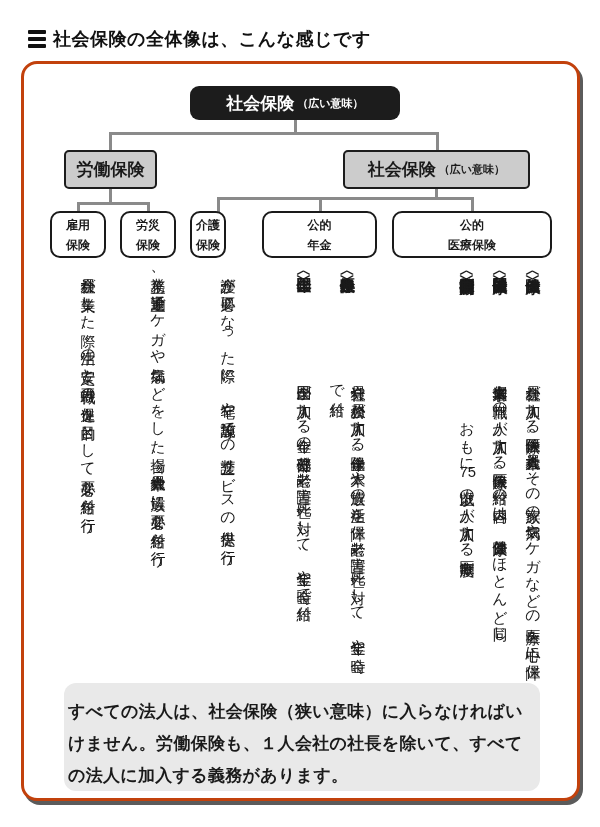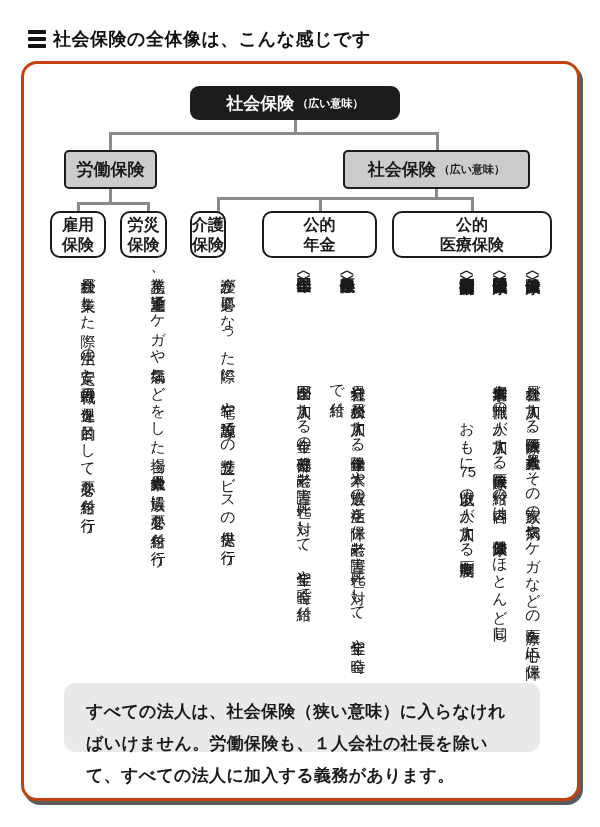--- a/index.html
+++ b/index.html
@@ -20,21 +20,21 @@
   
   .box{position:absolute;box-sizing:border-box;display:flex;align-items:center;justify-content:center;
        text-align:center;font-weight:600;}
   .box .q{font-size:11px;font-weight:600;margin-left:3px;}
   .root{left:166px;top:22px;width:210px;height:34px;background:#1c1c1c;color:#fff;
         border-radius:9px;font-size:17px;}
   .l2{height:39px;top:86px;background:#cccccc;border:2.5px solid #1c1c1c;border-radius:5px;font-size:17px;}
   .l2.labor{left:40px;width:93px;}
   .l2.social{left:319px;width:187px;}
   .l3{top:147px;height:47px;background:#fff;border:2.5px solid #1a1a1a;border-radius:10px;
-      font-size:16px;line-height:20px;flex-direction:column;}
+      font-size:12px;line-height:20px;flex-direction:column;}
   .l3 span{display:block;}
 
   
   .cline{position:absolute;background:#8a8a8a;}
 
   
   .vgroup{position:absolute;top:202px;height:412px;box-sizing:border-box;
           writing-mode:vertical-rl;text-orientation:mixed;
           font-size:15px;line-height:25px;letter-spacing:0.6px;padding-right:5px;color:#1a1a1a;}
   .vflex{position:absolute;top:202px;height:412px;box-sizing:border-box;display:flex;
@@ -43,22 +43,22 @@
   .vhead{position:absolute;top:0;left:50%;transform:translateX(-50%);
          writing-mode:vertical-rl;text-orientation:mixed;white-space:nowrap;
          font-size:15px;font-weight:700;line-height:21px;}
   .vbody{height:100%;box-sizing:border-box;padding-top:108px;padding-bottom:15px;
          writing-mode:vertical-rl;text-orientation:mixed;
          font-size:15px;line-height:21px;letter-spacing:0.2px;}
   .vbody.deep{padding-top:146px;padding-bottom:16px;}
   .tcy{text-combine-upright:all;}
 
   
-  .note{position:absolute;left:40px;top:619px;width:476px;height:69px;box-sizing:border-box;
-        background:#e9e9e9;border-radius:12px;padding:13px 22px;
+  .note{position:absolute;left:40px;top:619px;width:476px;height:108px;box-sizing:border-box;
+        background:#e9e9e9;border-radius:12px;padding:13px 4px;
         font-size:17px;line-height:32px;font-weight:600;letter-spacing:0.3px;color:#1a1a1a;}
 </style>
 </head>
 <body>
 
 <div class="page">
 
   <div class="title-row">
     <span class="ham">
         <i></i>
@@ -96,21 +96,21 @@
     <div class="cline" style="left:411px;top:125px;width:3px;height:10px;"></div>
     <div class="cline" style="left:192.5px;top:133px;width:257px;height:3px;"></div>
     <div class="cline" style="left:192.5px;top:133px;width:3px;height:17px;"></div>
     <div class="cline" style="left:294.5px;top:133px;width:3px;height:17px;"></div>
     <div class="cline" style="left:446.5px;top:133px;width:3px;height:17px;"></div>
 
     <div class="box l3" style="left:26px;width:56px;">
       <span>雇用</span>
       <span>保険</span>
     </div>
-    <div class="box l3" style="left:96px;width:47px;">
+    <div class="box l3" style="left:96px;width:56px;">
       <span>労災</span>
       <span>保険</span>
     </div>
     <div class="box l3" style="left:166px;width:36px;">
       <span>介護</span>
       <span>保険</span>
     </div>
     <div class="box l3" style="left:238px;width:115px;">
       <span>公的</span>
       <span>年金</span>

